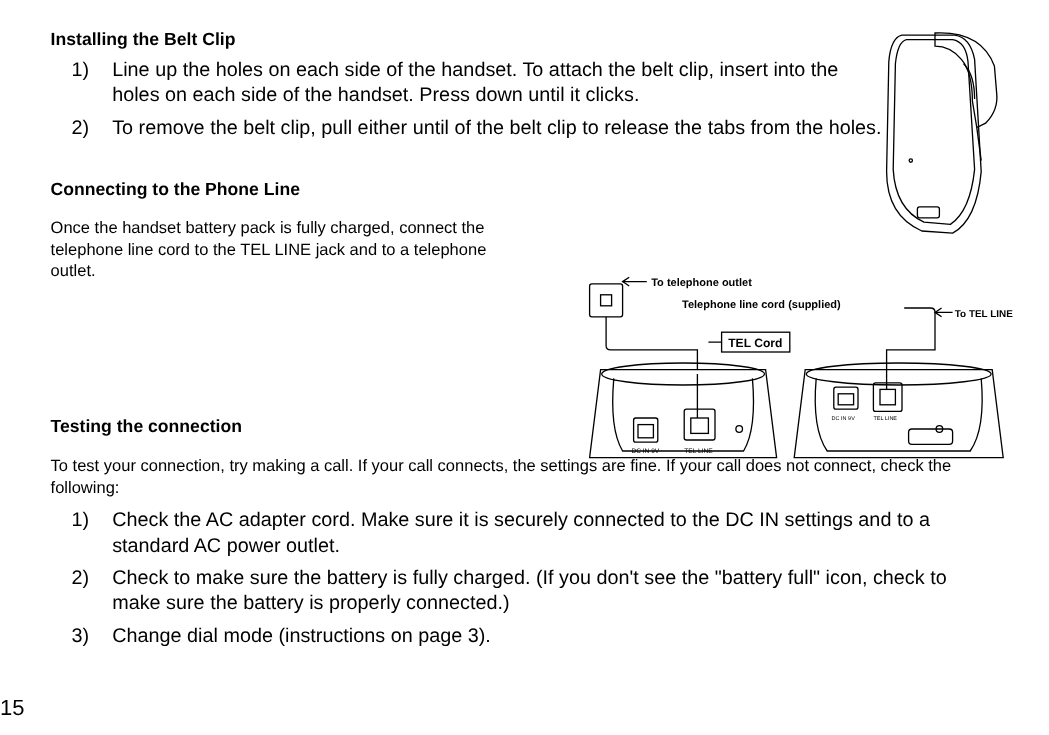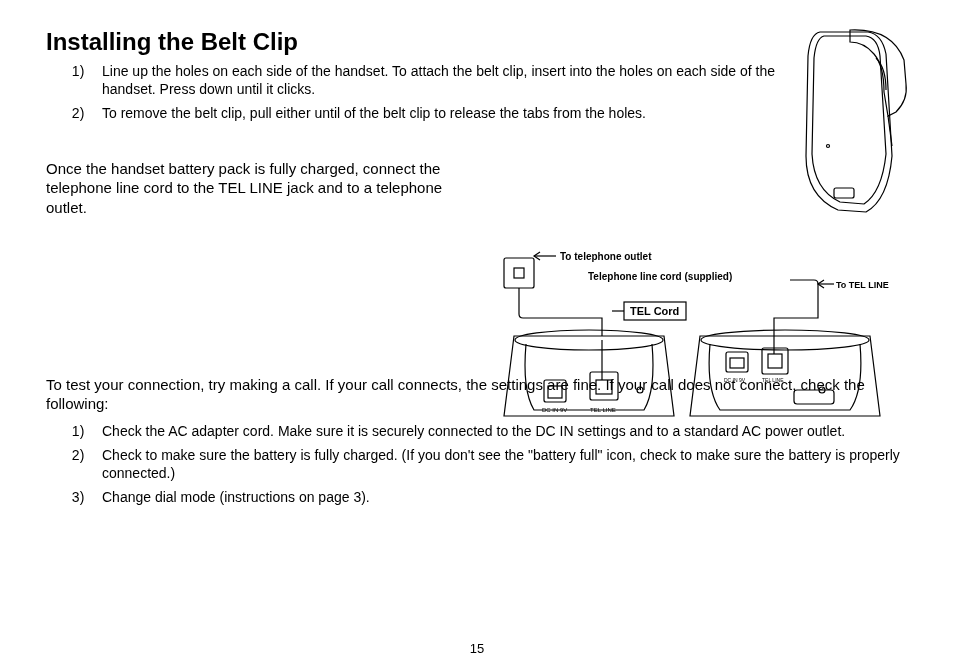--- a/index.html
+++ b/index.html
@@ -11,31 +11,31 @@
     width: 954px;
   }
   .page {
     position: relative;
     width: 954px;
     height: 668px;
     box-sizing: border-box;
     padding: 28px 46px 0 46px;
   }
   h2 {
-    font-size: 24px;
+    font-size: 16px;
     margin: 0 0 6px 0;
     font-weight: bold;
   }
   p {
     font-size: 15px;
     line-height: 1.3;
     margin: 16px 0 8px 0;
   }
   ol {
-    font-size: 14px;
+    font-size: 18px;
     line-height: 1.3;
     margin: 0 0 0 20px;
     padding: 0 0 0 30px;
   }
   ol li {
     margin-bottom: 6px;
     padding-left: 6px;
   }
   ol li::marker {
     content: counter(list-item) ")   ";
@@ -57,34 +57,34 @@
     margin-bottom: 36px;
     min-height: 180px;
     position: relative;
   }
   .section2-text {
     width: 440px;
   }
   .phone-figure {
     position: absolute;
     top: 240px;
-    right: 60px;
+    right: 28px;
     width: 420px;
     height: 180px;
   }
   .section3 {
     margin-bottom: 20px;
   }
   .page-number {
     position: absolute;
     bottom: 12px;
     left: 0;
     width: 100%;
-    text-align: center;
-    font-size: 13px;
+    text-align: left;
+    font-size: 20px;
   }
 
   
   .belt-svg line, .belt-svg path, .belt-svg rect, .belt-svg polyline, .belt-svg circle, .belt-svg ellipse {
     stroke: #000;
     fill: none;
     stroke-width: 1.2;
   }
   .phone-svg text {
     font-family: Arial, Helvetica, sans-serif;
@@ -121,20 +121,21 @@
       <path d="M62 4 Q104 2 116 34 L118 58 Q120 74 108 86 L100 90 L96 66 Q96 40 86 28 Q76 16 62 16 Z"></path>
       <path d="M100 90 L104 120"></path>
       <path d="M88 32 Q98 42 98 64"></path>
 
       <rect x="46" y="162" width="20" height="10" rx="2"></rect>
       <circle cx="40" cy="120" r="1.5"></circle>
     </svg>
   </div>
 
   <div class="section2">
+    <h2>Connecting to the Phone Line</h2>
     <div class="section2-text">
       <p>Once the handset battery pack is fully charged, connect the telephone line cord to the TEL LINE jack and to a telephone outlet.</p>
     </div>
   </div>
 
   <div class="phone-figure">
     <svg class="phone-svg" viewBox="0 0 420 180" width="420" height="180">
 
       <rect x="30" y="18" width="30" height="30" rx="2"></rect>
       <rect x="40" y="28" width="10" height="10"></rect>
@@ -177,20 +178,21 @@
       <rect x="288" y="108" width="26" height="26" rx="2"></rect>
       <rect x="294" y="114" width="14" height="14"></rect>
       <path d="M300 96 L300 114" stroke-width="3"></path>
       <text x="288" y="142" font-size="5">TEL LINE</text>
       <circle cx="348" cy="150" r="3"></circle>
       <rect x="320" y="150" width="40" height="14" rx="3"></rect>
     </svg>
   </div>
 
   <div class="section3">
+    <h2>Testing the connection</h2>
     <p>To test your connection, try making a call. If your call connects, the settings are fine. If your call does not connect, check the following:</p>
     <ol>
       <li>Check the AC adapter cord. Make sure it is securely connected to the DC IN settings and to a standard AC power outlet.</li>
       <li>Check to make sure the battery is fully charged. (If you don't see the "battery full" icon, check to make sure the battery is properly connected.)</li>
       <li>Change dial mode (instructions on page 3).</li>
     </ol>
   </div>
 
   <div class="page-number">15</div>
 </div>

